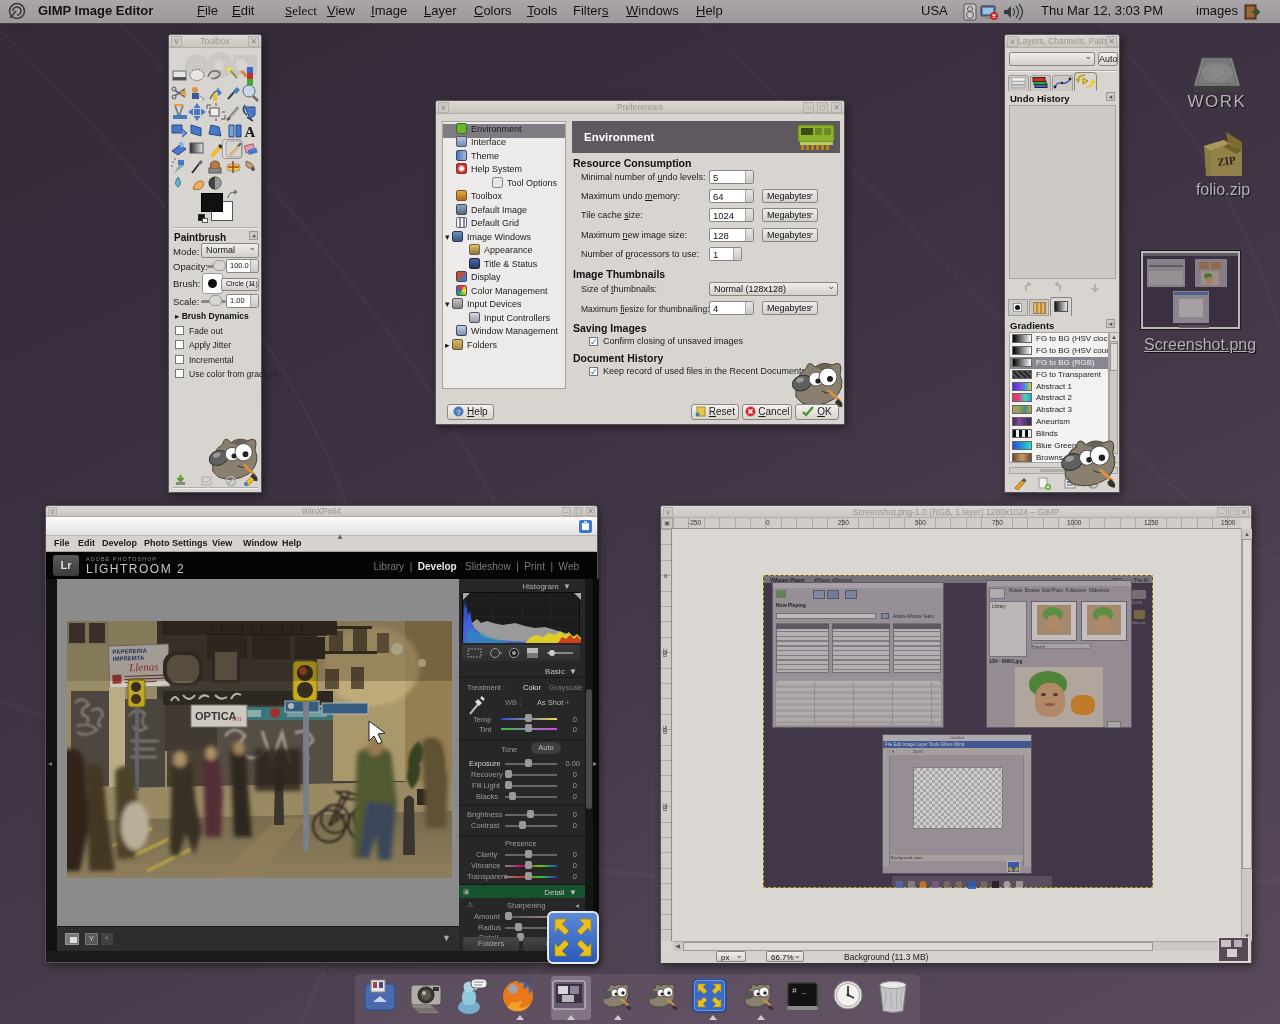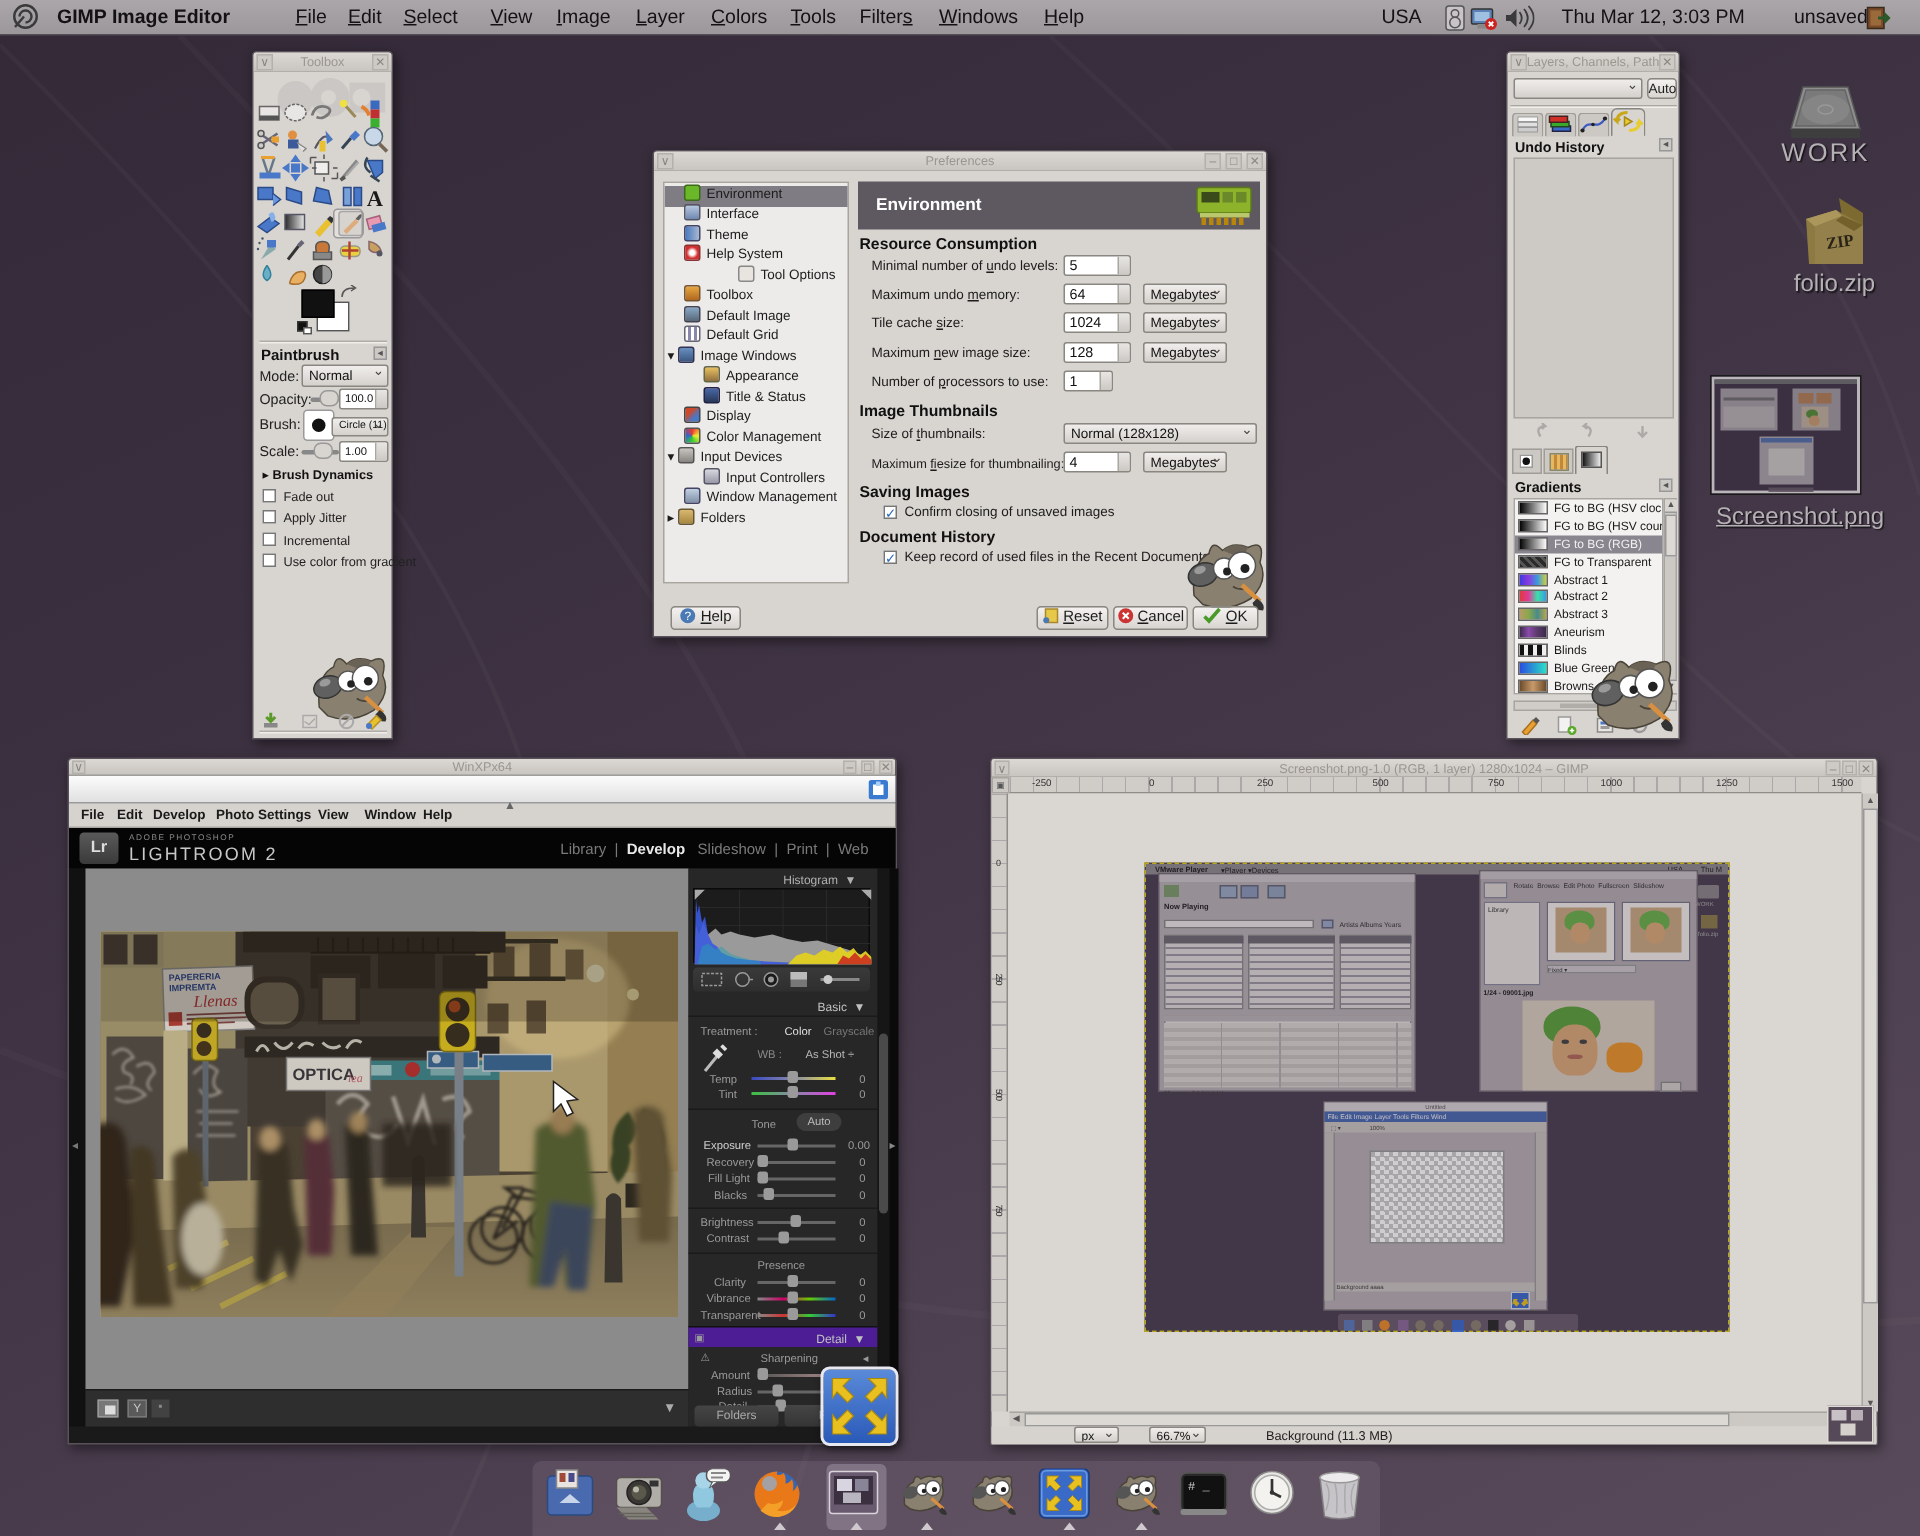--- a/index.html
+++ b/index.html
@@ -54,21 +54,21 @@
 
 <div id="toppanel">
  <svg class="abs" style="left:6px;top:2px" width="22" height="20" viewBox="0 0 22 20">
   <circle cx="11" cy="9" r="7.5" fill="none" stroke="#3a3a3a" stroke-width="1.6"></circle>
   <path d="M4,16 L10,9" stroke="#3a3a3a" stroke-width="1.6" fill="none"></path>
   <path d="M7,9 a4,4 0 1,1 4,4" stroke="#3a3a3a" stroke-width="1.6" fill="none"></path>
  </svg>
  <b class="item" style="left:38px;">GIMP Image Editor</b>
  <span class="item" style="left:197px;"><u>F</u>ile</span>
  <span class="item" style="left:232px;"><u>E</u>dit</span>
- <span class="item" style="left:269px;"><u>S</u>elect</span>
+ <span class="item" style="left:285px;font-family:Liberation Serif, serif;"><u>S</u>elect</span>
  <span class="item" style="left:327px;"><u>V</u>iew</span>
  <span class="item" style="left:371px;"><u>I</u>mage</span>
  <span class="item" style="left:424px;"><u>L</u>ayer</span>
  <span class="item" style="left:474px;"><u>C</u>olors</span>
  <span class="item" style="left:527px;"><u>T</u>ools</span>
  <span class="item" style="left:573px;">Filter<u>s</u></span>
  <span class="item" style="left:626px;"><u>W</u>indows</span>
  <span class="item" style="left:696px;"><u>H</u>elp</span>
  <span class="item" style="left:921px;">USA</span>
 
@@ -78,21 +78,21 @@
   <circle cx="7" cy="12" r="3.5" fill="none" stroke="#555"></circle>
   <rect x="18" y="3" width="14" height="10" rx="1" fill="#5b81b5" stroke="#333"></rect>
   <rect x="20" y="5" width="10" height="6" fill="#9fc0e0"></rect>
   <rect x="22" y="13" width="8" height="3" fill="#888"></rect>
   <circle cx="31" cy="13" r="4" fill="#cc2222"></circle>
   <path d="M29.5,11.5 L32.5,14.5 M32.5,11.5 L29.5,14.5" stroke="#fff" stroke-width="1.2"></path>
   <path d="M41,7 L44,7 L48,3 L48,15 L44,11 L41,11 Z" fill="#3a3a3a"></path>
   <path d="M50,5 q3,4 0,8 M53,3 q5,6 0,12 M56,1 q7,8 0,16" stroke="#3a3a3a" stroke-width="1.2" fill="none"></path>
  </svg>
  <span class="item" style="left:1041px;">Thu Mar 12,  3:03 PM</span>
- <span class="item" style="left:1196px;">unsaved</span>
+ <span class="item" style="left:1196px;">images</span>
  <svg class="abs" style="left:1243px;top:3px" width="18" height="18" viewBox="0 0 18 18">
   <rect x="2" y="2" width="11" height="14" fill="#7a4a2a" stroke="#3a2a1a"></rect>
   <rect x="4" y="4" width="7" height="10" fill="#9a6a3a"></rect>
   <path d="M9,9 L16,9 M13,6 L16,9 L13,12" stroke="#2a5a2a" stroke-width="2" fill="none"></path>
  </svg>
 </div>
 
 <svg class="abs" style="left:1188px;top:56px" width="58" height="40" viewBox="0 0 58 40">
  <path d="M14,2 L44,2 L52,30 L6,30 Z" fill="#8e8e8e" stroke="#555"></path>
  <path d="M6,30 L52,30 L52,36 L6,36 Z" fill="#3e3e3e"></path>
@@ -846,21 +846,21 @@
         <div class="abs" style="left:66px;top:271px;width:7px;height:8px;background:#9a9a9a;border-radius:2px;"></div>
         <div class="abs" style="right:8px;top:271px;">0</div>
   <div class="abs" style="left:12px;top:282px;">Vibrance</div>
         <div class="abs" style="left:46px;top:286px;width:52px;height:2px;background:linear-gradient(90deg,#888,#c06,#6c0,#06c);"></div>
         <div class="abs" style="left:66px;top:282px;width:7px;height:8px;background:#9a9a9a;border-radius:2px;"></div>
         <div class="abs" style="right:8px;top:282px;">0</div>
   <div class="abs" style="left:8px;top:293px;">Transparent</div>
         <div class="abs" style="left:46px;top:297px;width:52px;height:2px;background:linear-gradient(90deg,#888,#c33,#3c3,#33c);"></div>
         <div class="abs" style="left:66px;top:293px;width:7px;height:8px;background:#9a9a9a;border-radius:2px;"></div>
         <div class="abs" style="right:8px;top:293px;">0</div>
-  <div class="abs" style="left:0;top:305px;width:126px;height:14px;background:#4c1d95;border-top:1px solid #111;">
+  <div class="abs" style="left:0;top:305px;width:126px;height:14px;background:#14532d;border-top:1px solid #111;">
     <span class="abs" style="left:4px;top:3px;font-size:7px;">▣</span>
     <span class="abs" style="right:8px;top:3px;font-size:8px;color:#c0c0c0;">Detail&nbsp; ▼</span>
   </div>
   <div class="abs" style="left:8px;top:322px;font-size:7px;">⚠</div>
   <div class="abs" style="left:48px;top:322px;">Sharpening</div>
   <div class="abs" style="right:6px;top:322px;">◂</div>
   <div class="abs" style="left:15px;top:333px;">Amount</div>
         <div class="abs" style="left:46px;top:337px;width:52px;height:1.5px;background:linear-gradient(90deg,#555,#a88);"></div>
         <div class="abs" style="left:46px;top:333px;width:7px;height:8px;background:#9a9a9a;border-radius:2px;"></div>
         <div class="abs" style="right:8px;top:333px;">0</div>

